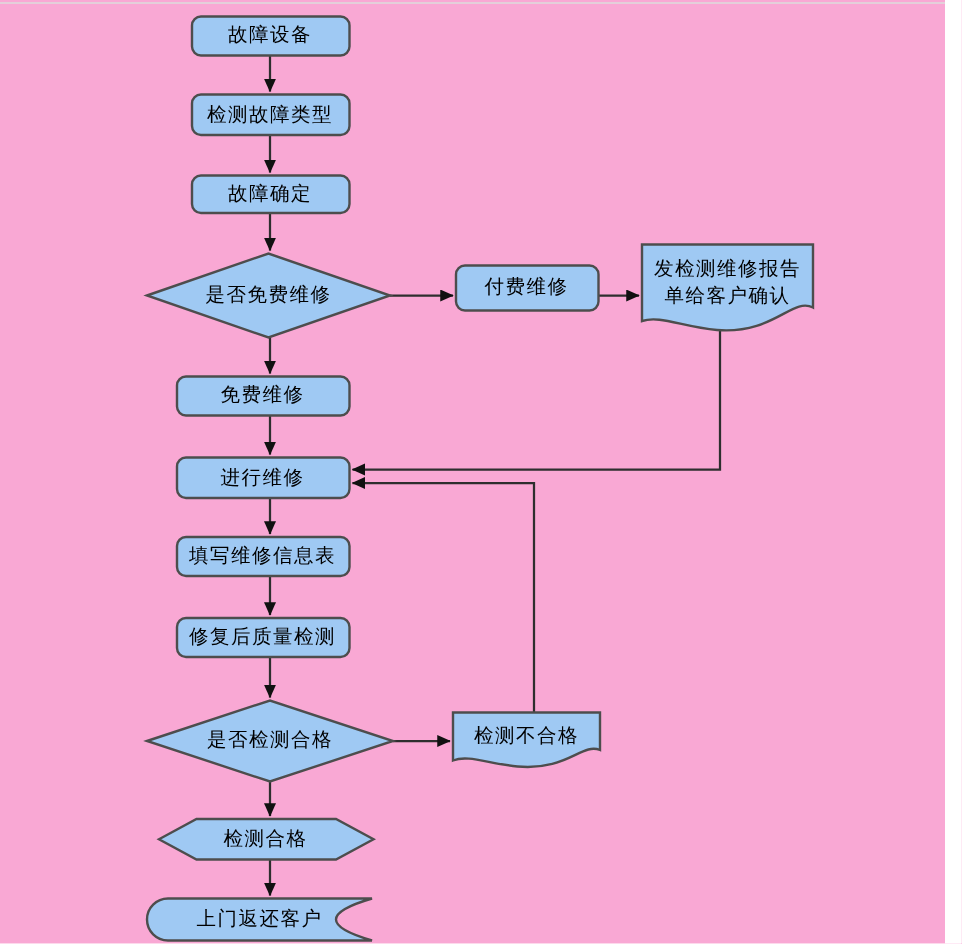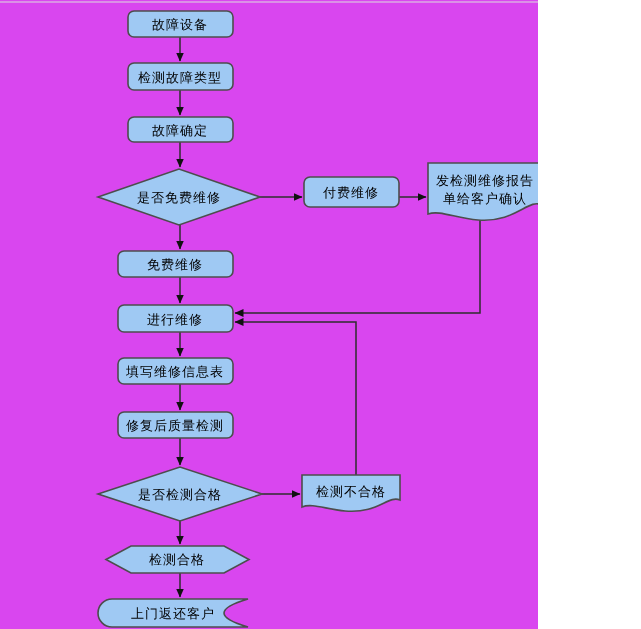--- a/index.html
+++ b/index.html
@@ -1,16 +1,16 @@
 <!DOCTYPE html>
 <html><head>
 <meta charset="utf-8">
 <style>
   html,body{margin:0;padding:0;background:#ffffff;}
-  #canvas{position:relative;width:538px;height:629px;background:#d946ef;overflow:hidden;
+  #canvas{position:relative;width:630px;height:629px;background:#f9a8d4;overflow:hidden;
           font-family:"DejaVu Sans","Liberation Sans",sans-serif;}
   svg{display:block;}
   .shape{stroke:#4d4d4d;stroke-width:1.6;}
   .connector{stroke:#2e2e2e;stroke-width:1.5;fill:none;}
   .node-label{font-size:13px;letter-spacing:1px;fill:#000000;
               font-family:"DejaVu Sans","Liberation Sans",sans-serif;}
   .top-rule{stroke:#dcdcdc;stroke-width:1;}
 </style>
 </head>
 <body>

